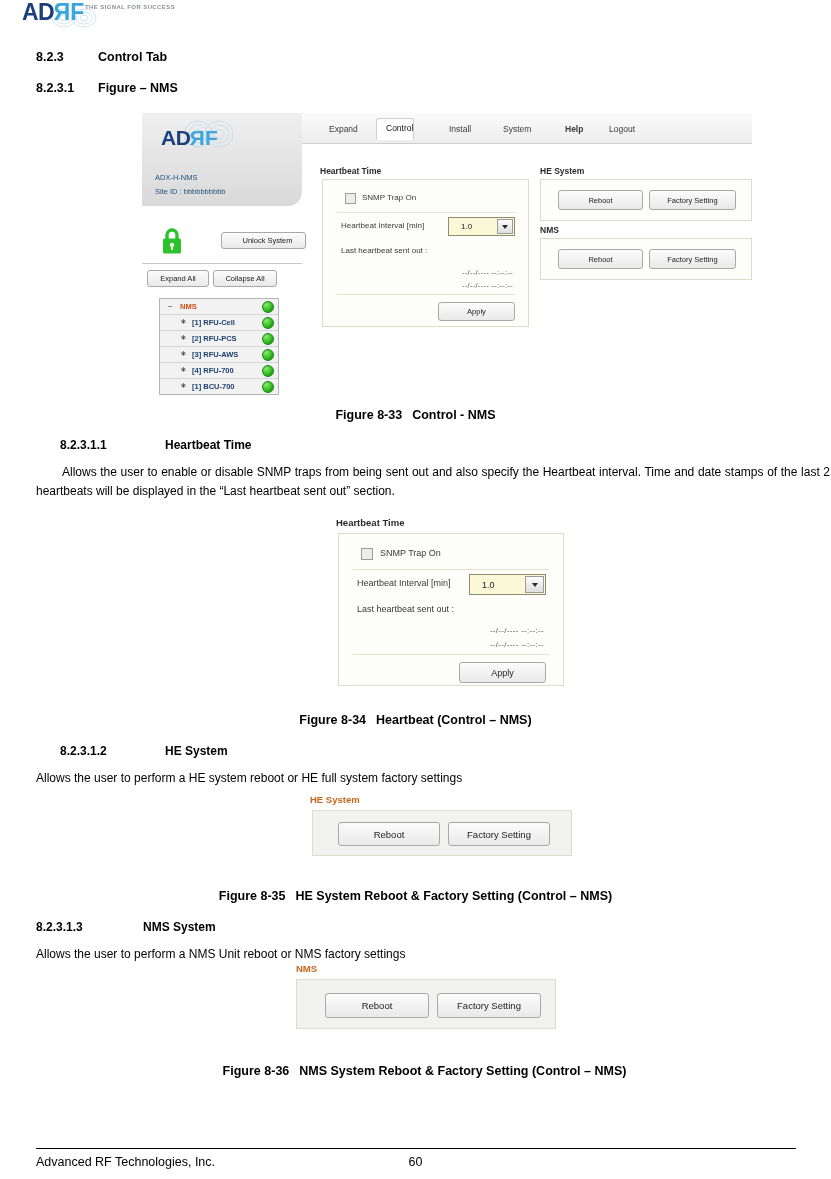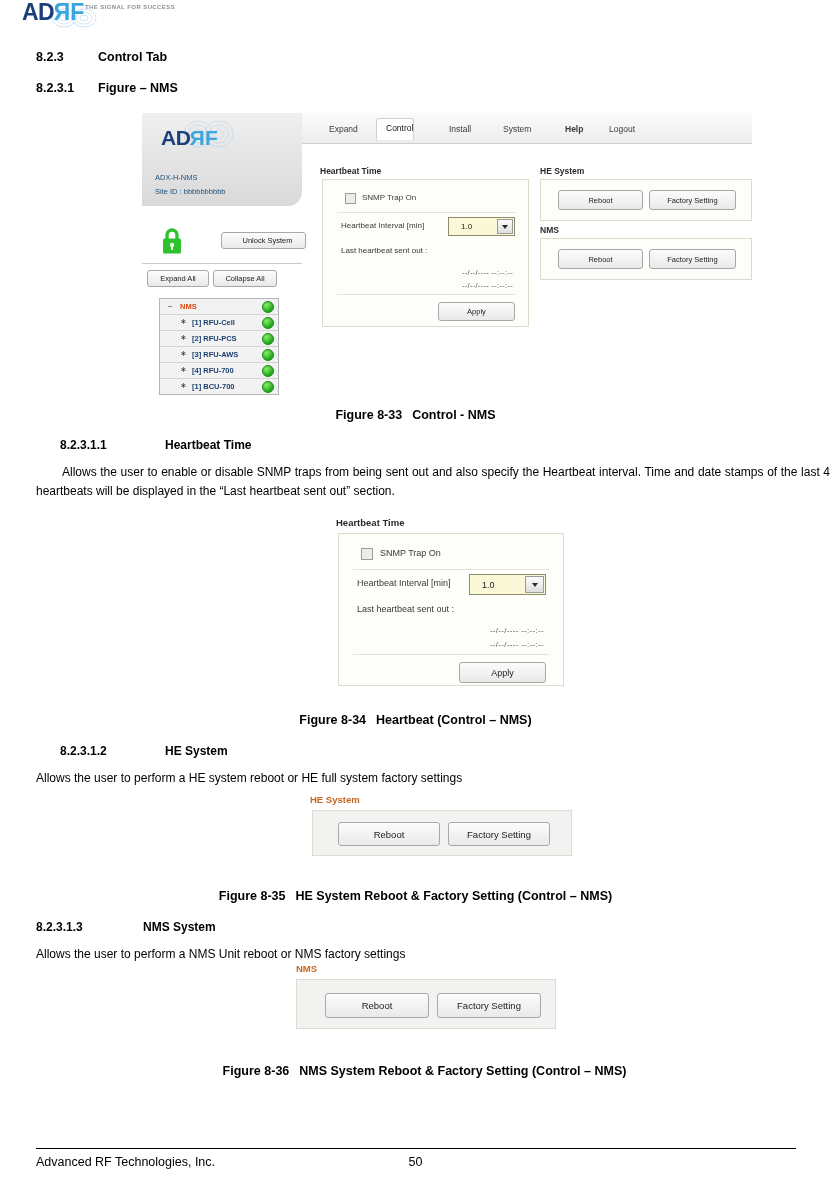--- a/index.html
+++ b/index.html
@@ -302,21 +302,21 @@
   </div>
 </div>
 
 <div class="fig-caption" style="left:0; top:408px;">
   <span>Figure 8-33</span><span class="gap"></span><span>Control - NMS</span>
 </div>
 
 <div class="h4" style="left:60px; top:438px;">
   <span class="num" style="display:inline-block; width:105px;">8.2.3.1.1</span><span>Heartbeat Time</span>
 </div>
-<div class="body-text" style="left:36px; top:463px; width:794px; text-indent:26px;">Allows the user to enable or disable SNMP traps from being sent out and also specify the Heartbeat interval. Time and date stamps of the last 4 heartbeats will be displayed in the “Last heartbeat sent out” section.</div>
+<div class="body-text" style="left:36px; top:463px; width:794px; text-indent:26px;">Allows the user to enable or disable SNMP traps from being sent out and also specify the Heartbeat interval. Time and date stamps of the last 2 heartbeats will be displayed in the “Last heartbeat sent out” section.</div>
 
 <div class="ui ui-shot" style="left:336px; top:513px; width:240px; height:180px;">
   <div class="grp-title" style="left:0px; top:4px; font-size:9.5px;">Heartbeat Time</div>
   <div class="grp-box" style="left:2px; top:20px; width:224px; height:151px;">
     <span class="chk" style="left:22px; top:14px; width:10px; height:10px;"></span>
     <span class="fld-label" style="left:41px; top:14px; font-size:9px;">SNMP Trap On</span>
     <div class="divider" style="left:14px; top:35px; width:196px;"></div>
 
     <span class="fld-label" style="left:18px; top:44px; font-size:9px;">Heartbeat Interval [min]</span>
     <div class="combo" style="left:130px; top:40px; width:75px; height:19px;">
@@ -366,13 +366,13 @@
     <div class="btn" style="left:140px; top:13px; width:102px; height:23px; font-size:9.5px;">Factory Setting</div>
   </div>
 </div>
 
 <div class="fig-caption" style="left:0; top:1064px;padding-left:9px;">
   <span>Figure 8-36</span><span class="gap"></span><span>NMS System Reboot &amp; Factory Setting (Control – NMS)</span>
 </div>
 
 <div class="footer-rule"></div>
 <div class="footer-left">Advanced RF Technologies, Inc.</div>
-<div class="footer-page">50</div>
+<div class="footer-page">60</div>
 
 </body></html>

